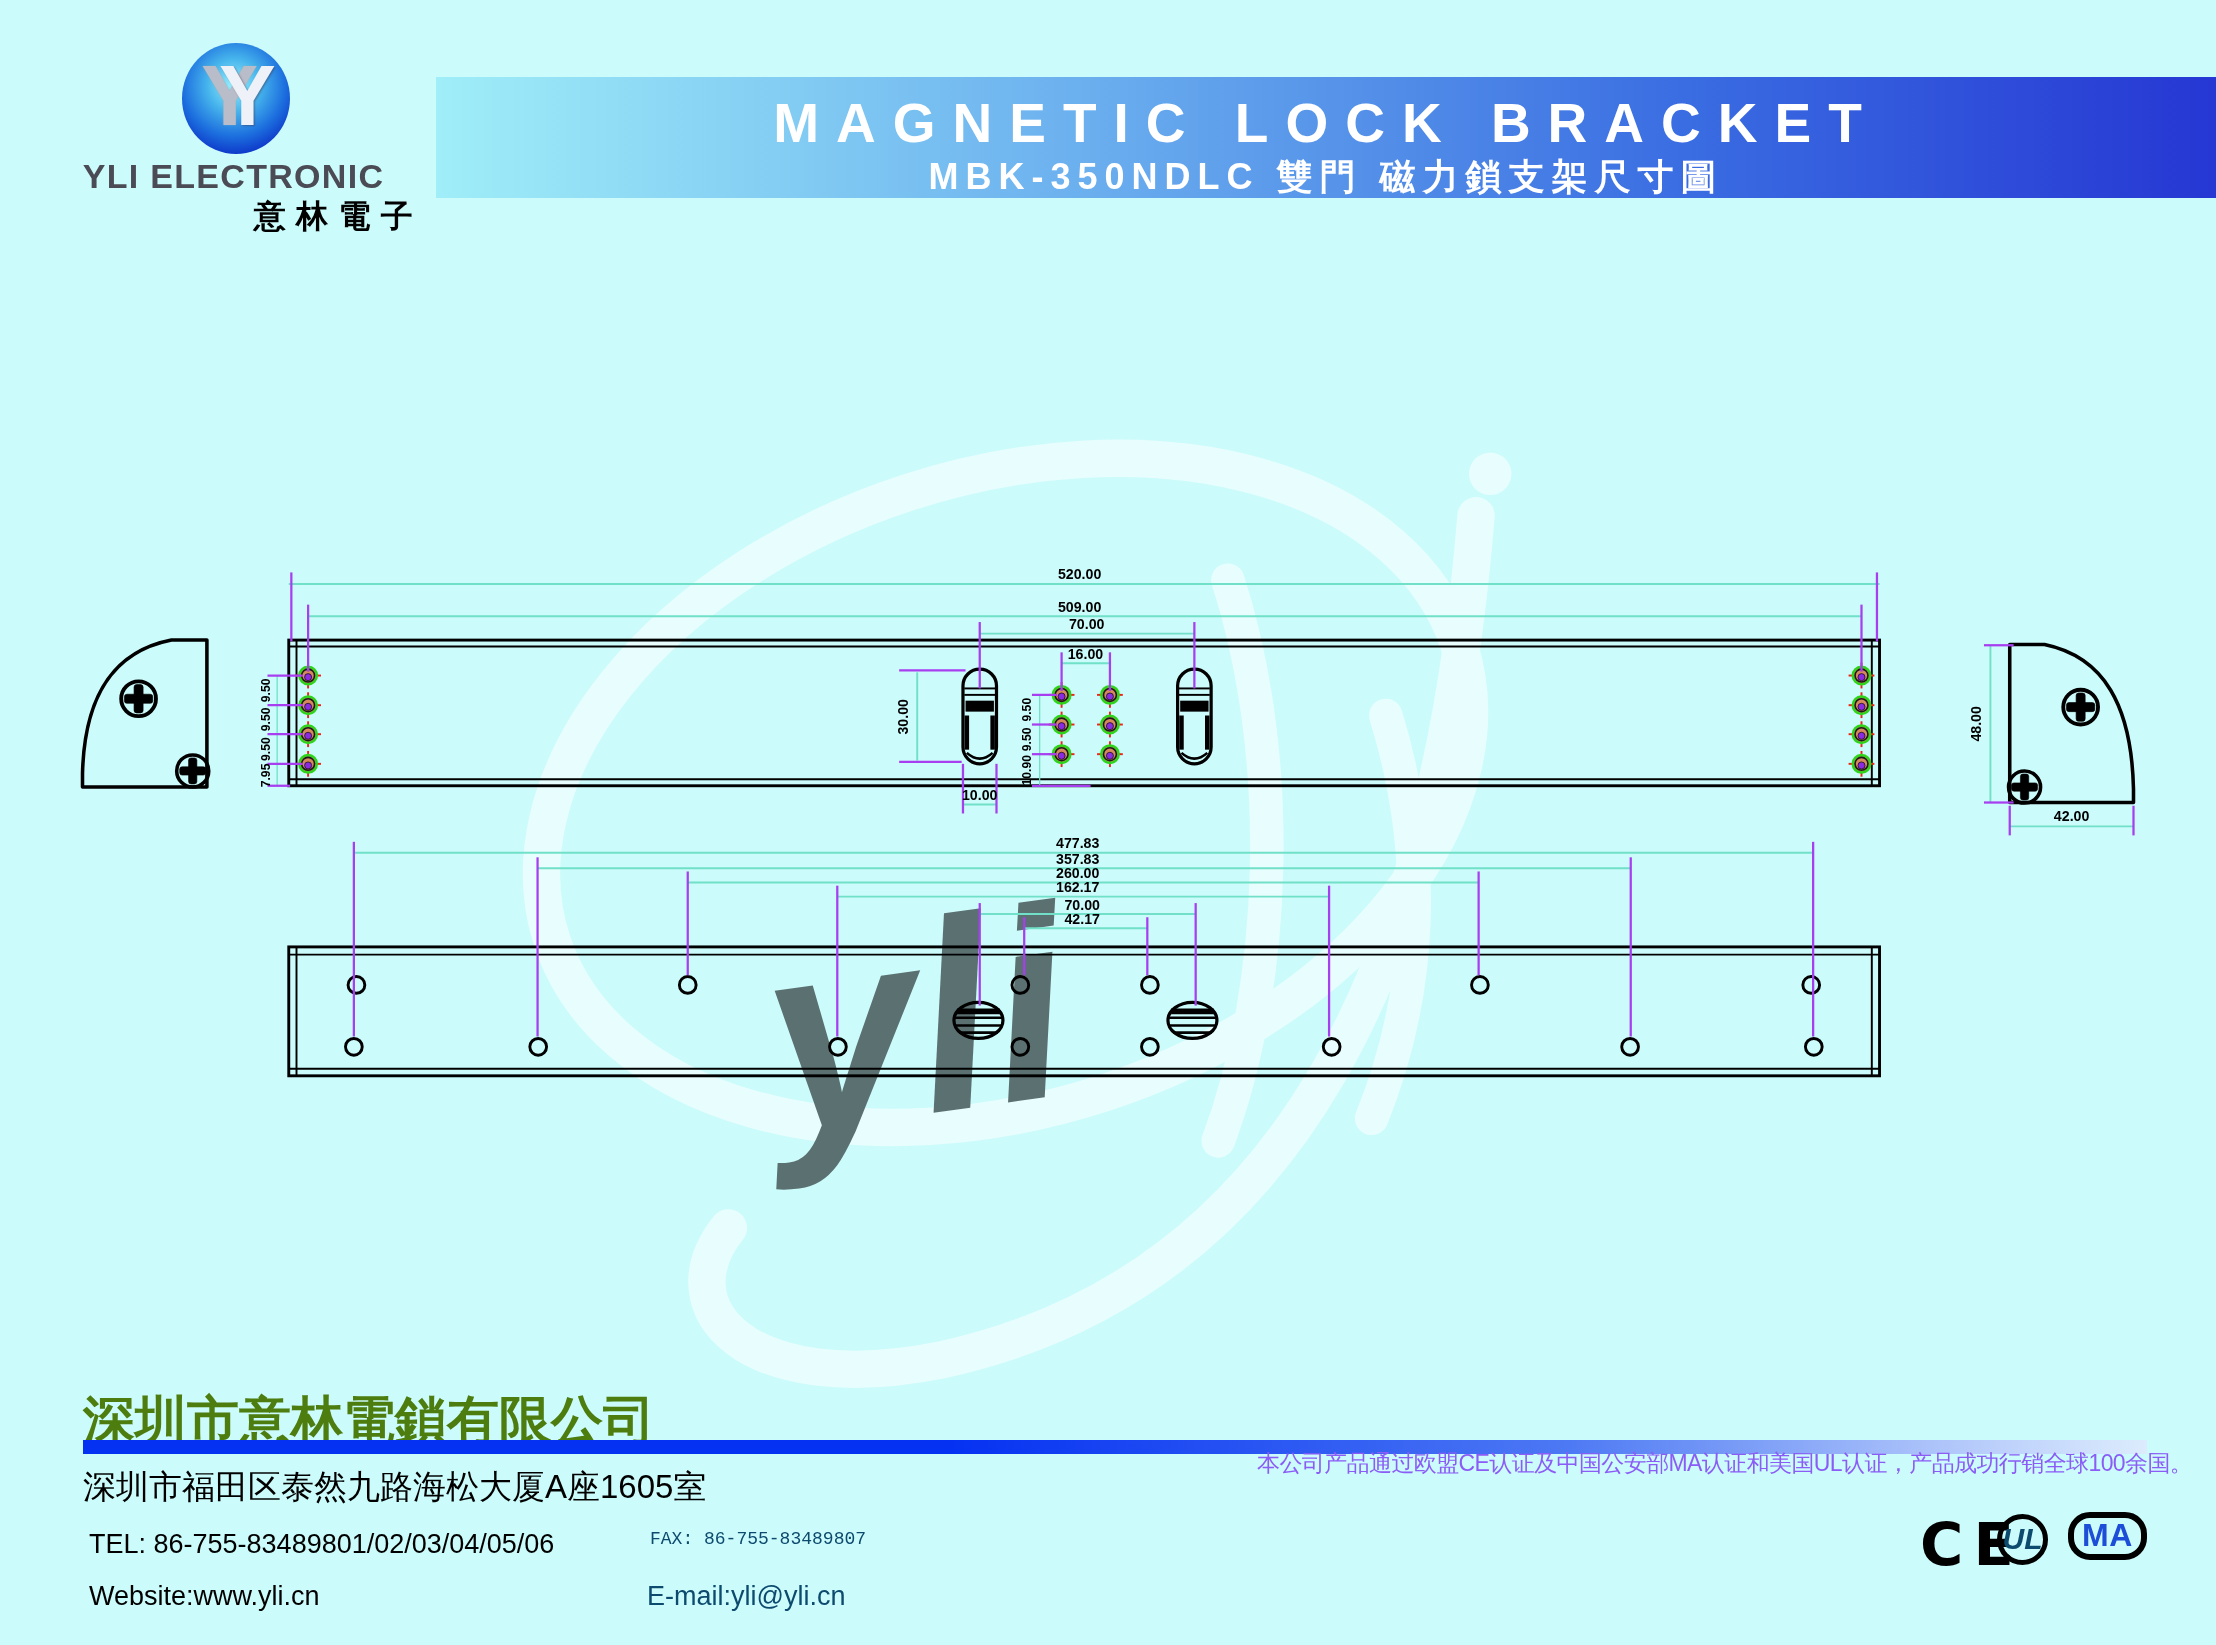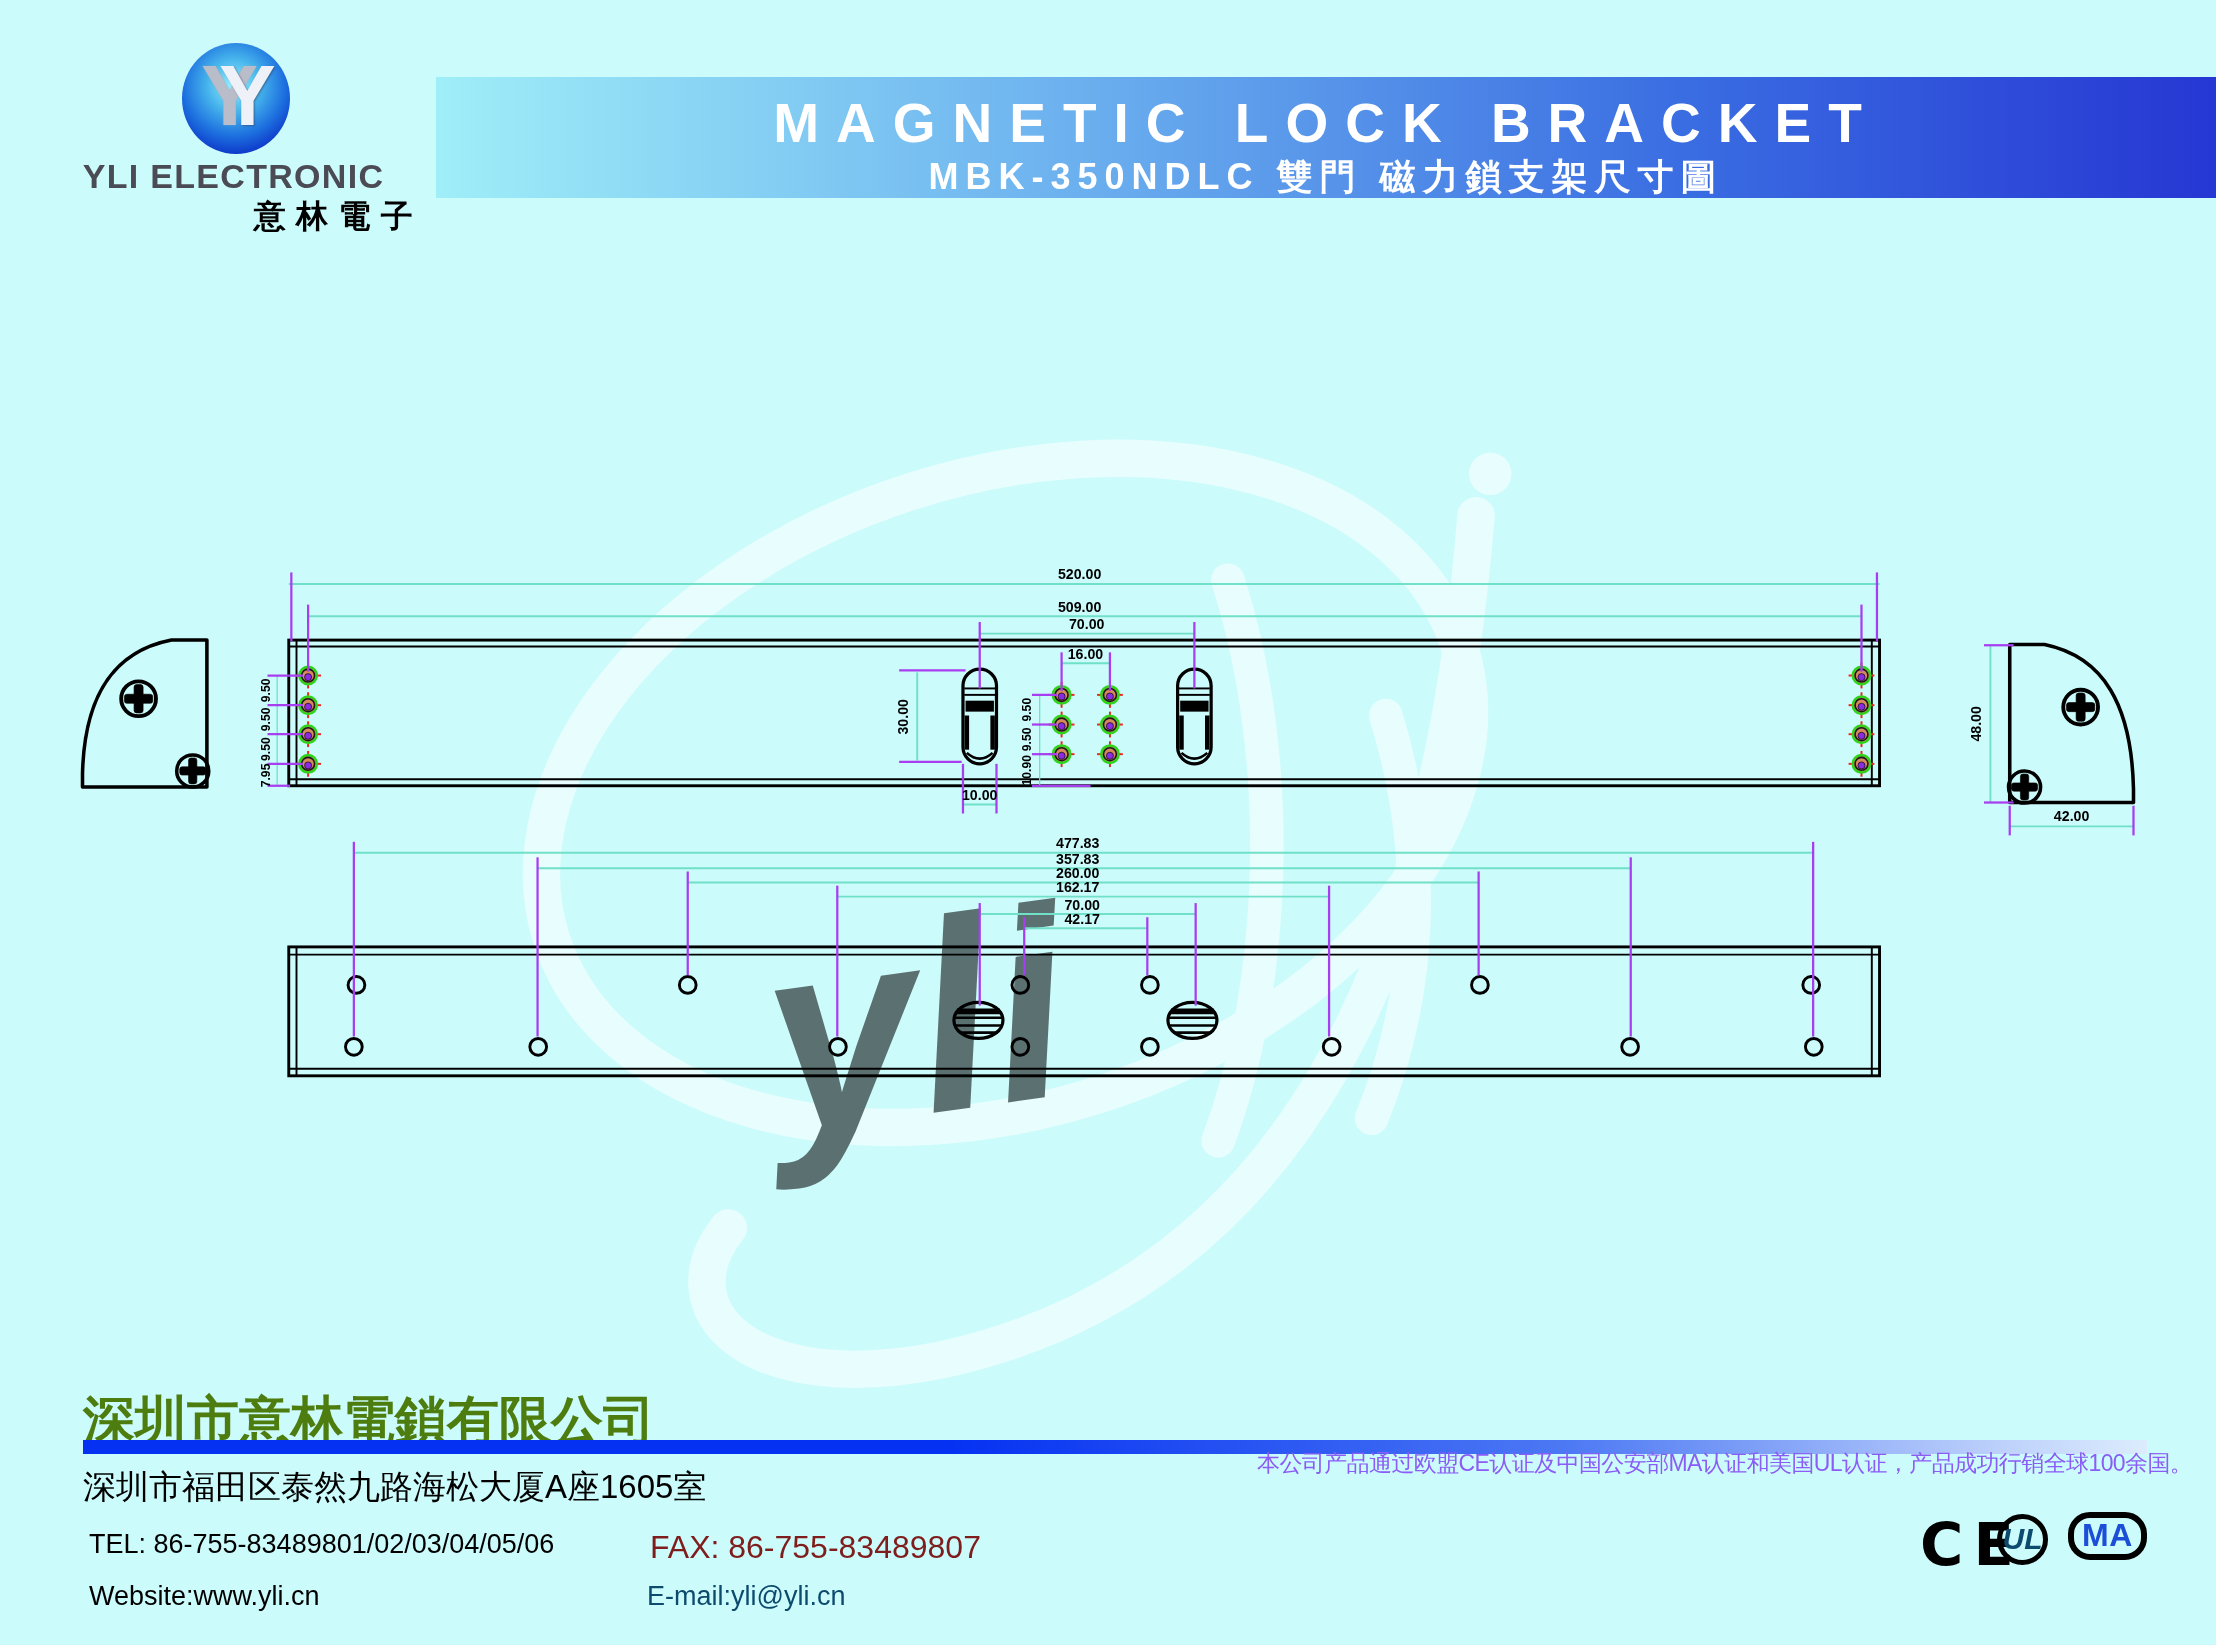--- a/index.html
+++ b/index.html
@@ -36,21 +36,21 @@
 
   
   .company{left:83px;top:1386px;font-size:52px;font-weight:bold;color:#4d7c0f;white-space:nowrap;}
   .blue-bar{
     left:83px;top:1440px;width:2064px;height:13.5px;
     background:linear-gradient(90deg,#0531f2 0%,#0531f2 42%,#4d79f4 72%,#b9cdfb 92%,#dcecfd 100%);
   }
   .address{left:83px;top:1465px;font-size:33px;color:#000;white-space:nowrap;}
   .cert-note{left:1257px;top:1448px;width:903px;font-size:23px;color:#8b5cf6;white-space:nowrap;letter-spacing:-0.6px;}
   .tel{left:89px;top:1529px;font-size:27px;color:#000;white-space:nowrap;}
-  .fax{left:650px;top:1529px;font-size:32px;color:#7f1d1d;white-space:nowrap;}
+  .fax{left:650px;top:1529px;font-size:18px;color:#0c4a6e;white-space:nowrap;font-family:Liberation Mono, monospace;}
   .website{left:89px;top:1581px;font-size:27px;color:#000;white-space:nowrap;}
   .email{left:647px;top:1581px;font-size:27px;color:#0c4a6e;white-space:nowrap;}
 
   .ce-mark{left:1920px;top:1510px;font-size:59px;font-weight:bold;letter-spacing:10.3px;color:#000;font-family:"DejaVu Sans",sans-serif;}
   .ul-mark{left:1997px;top:1514px;width:41px;height:41px;border:5.2px solid #000;border-radius:50%;text-align:center;}
   .ul-letters{font-size:30px;font-weight:bold;line-height:40px;letter-spacing:0;color:#0c4a6e;font-style:italic;}
   .ul-r{position:absolute;left:1.3px;bottom:-3.9px;font-size:10.3px;font-style:normal;color:#000;}
   .ma-mark{left:2068px;top:1512px;width:67px;height:36px;border:6.4px solid #000;border-radius:22px;text-align:center;}
   .ma-letters{font-size:32px;font-weight:bold;line-height:35px;letter-spacing:0.6px;color:#1d4ed8;}
 </style>

